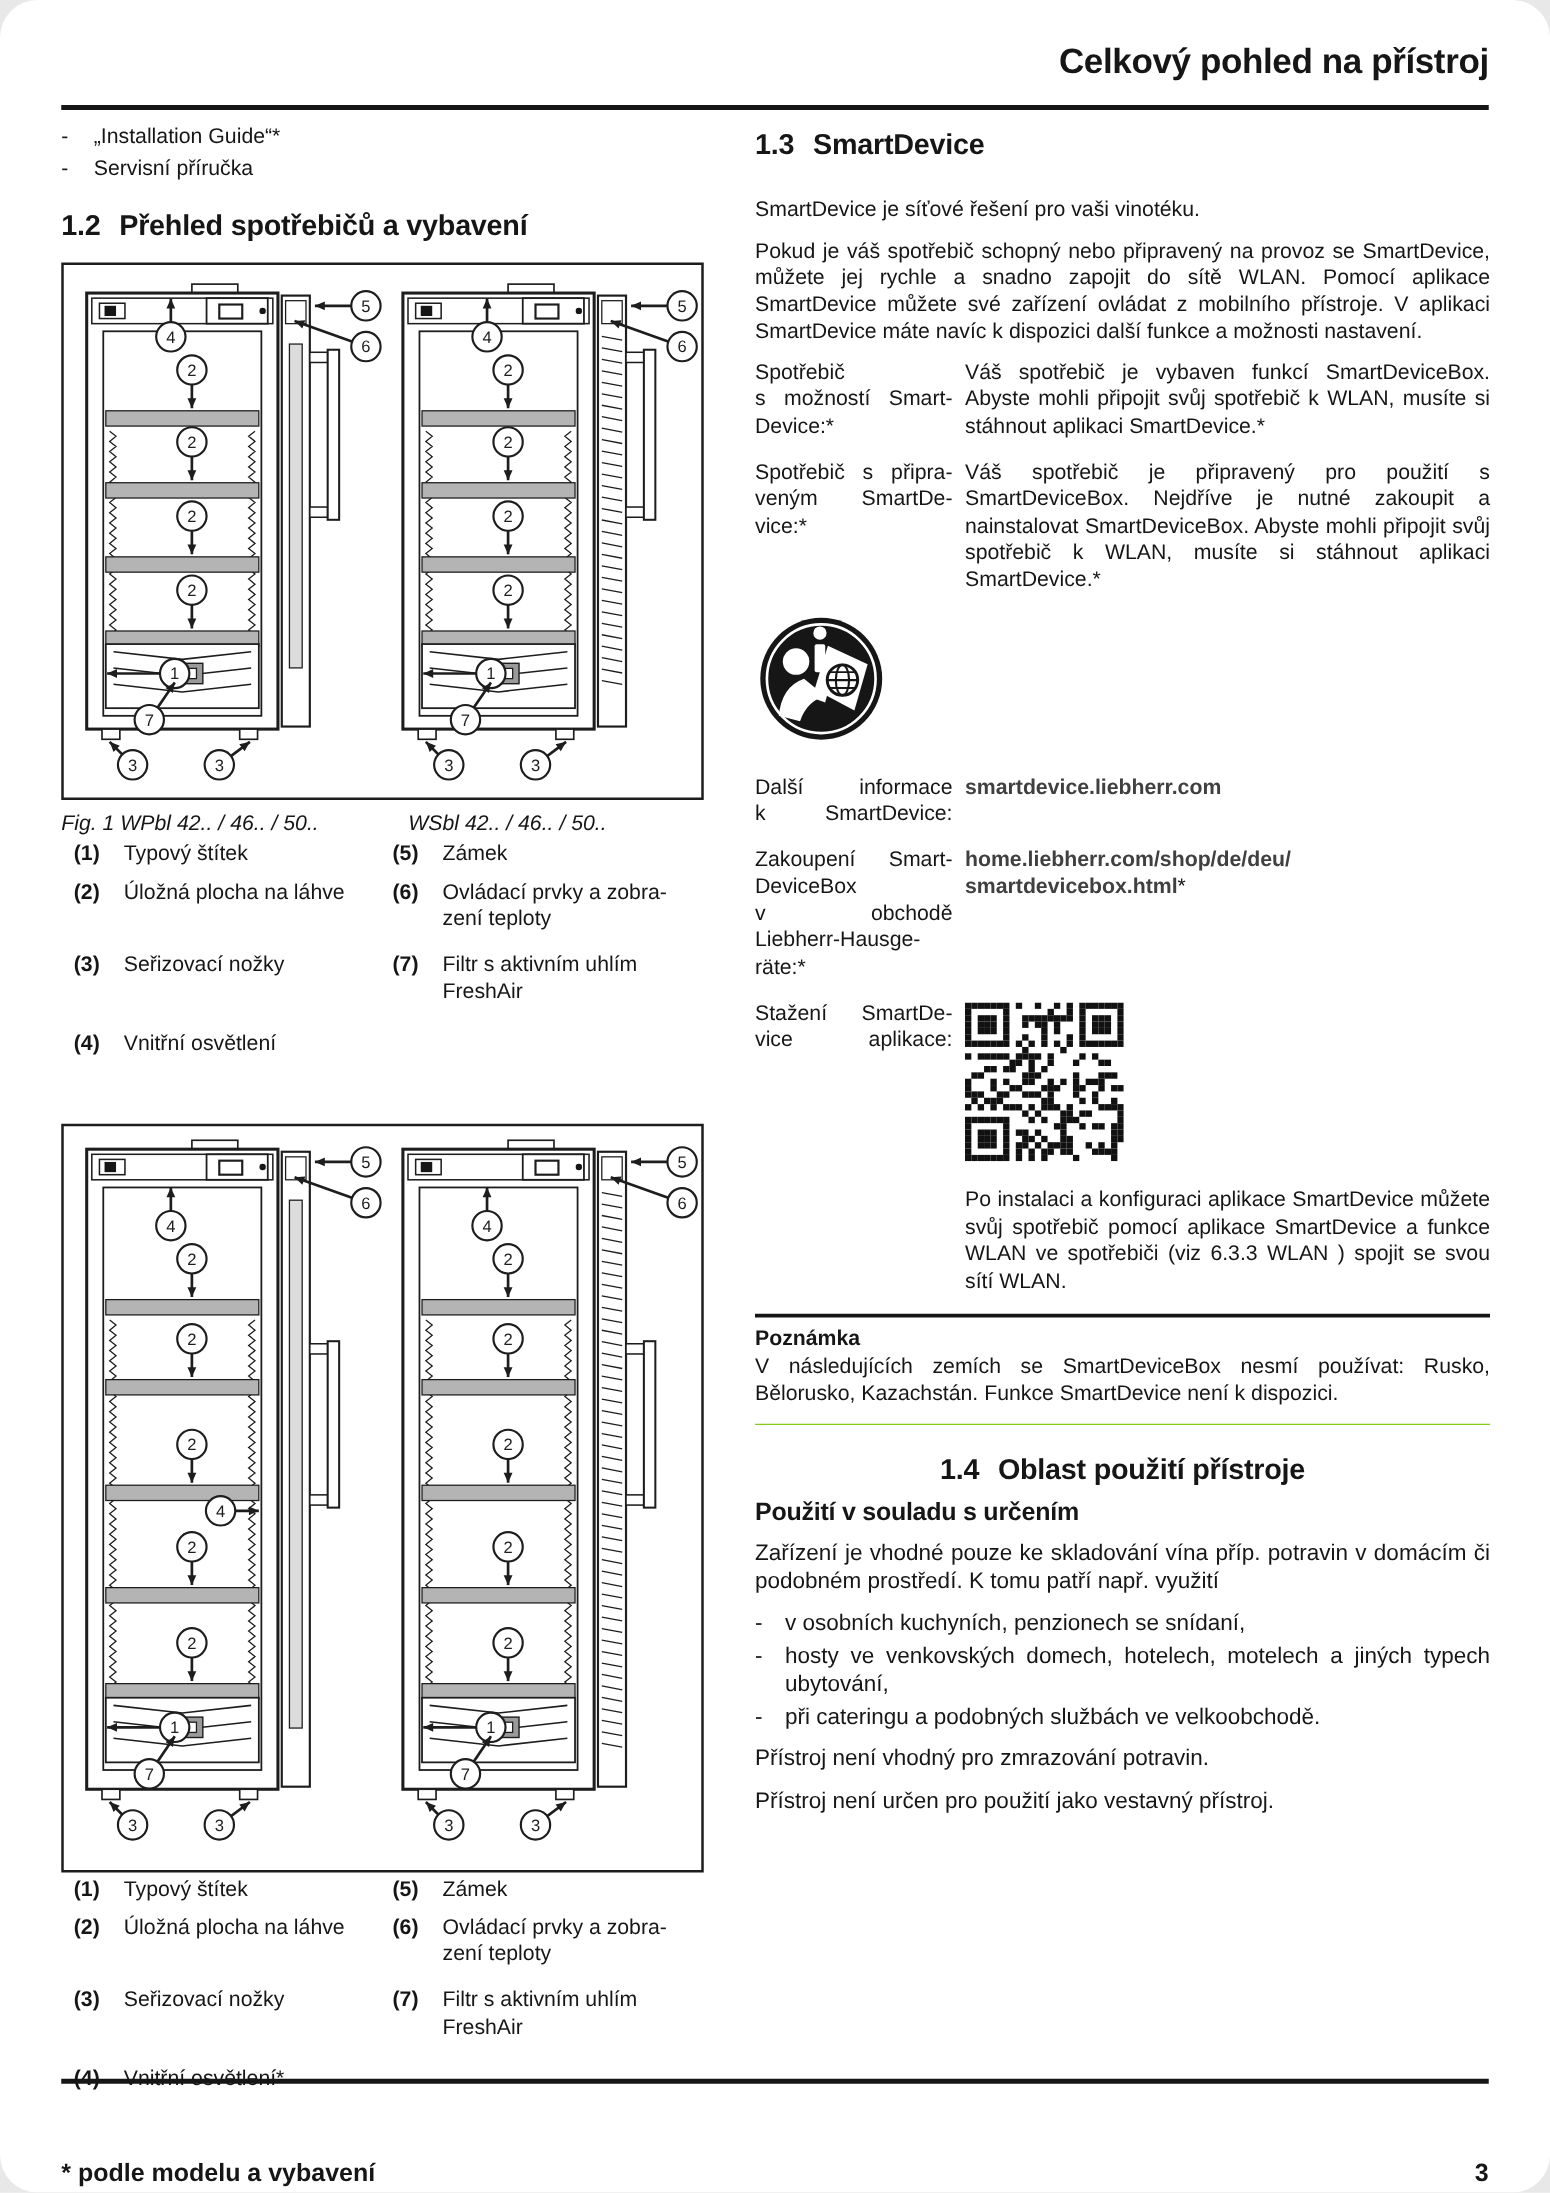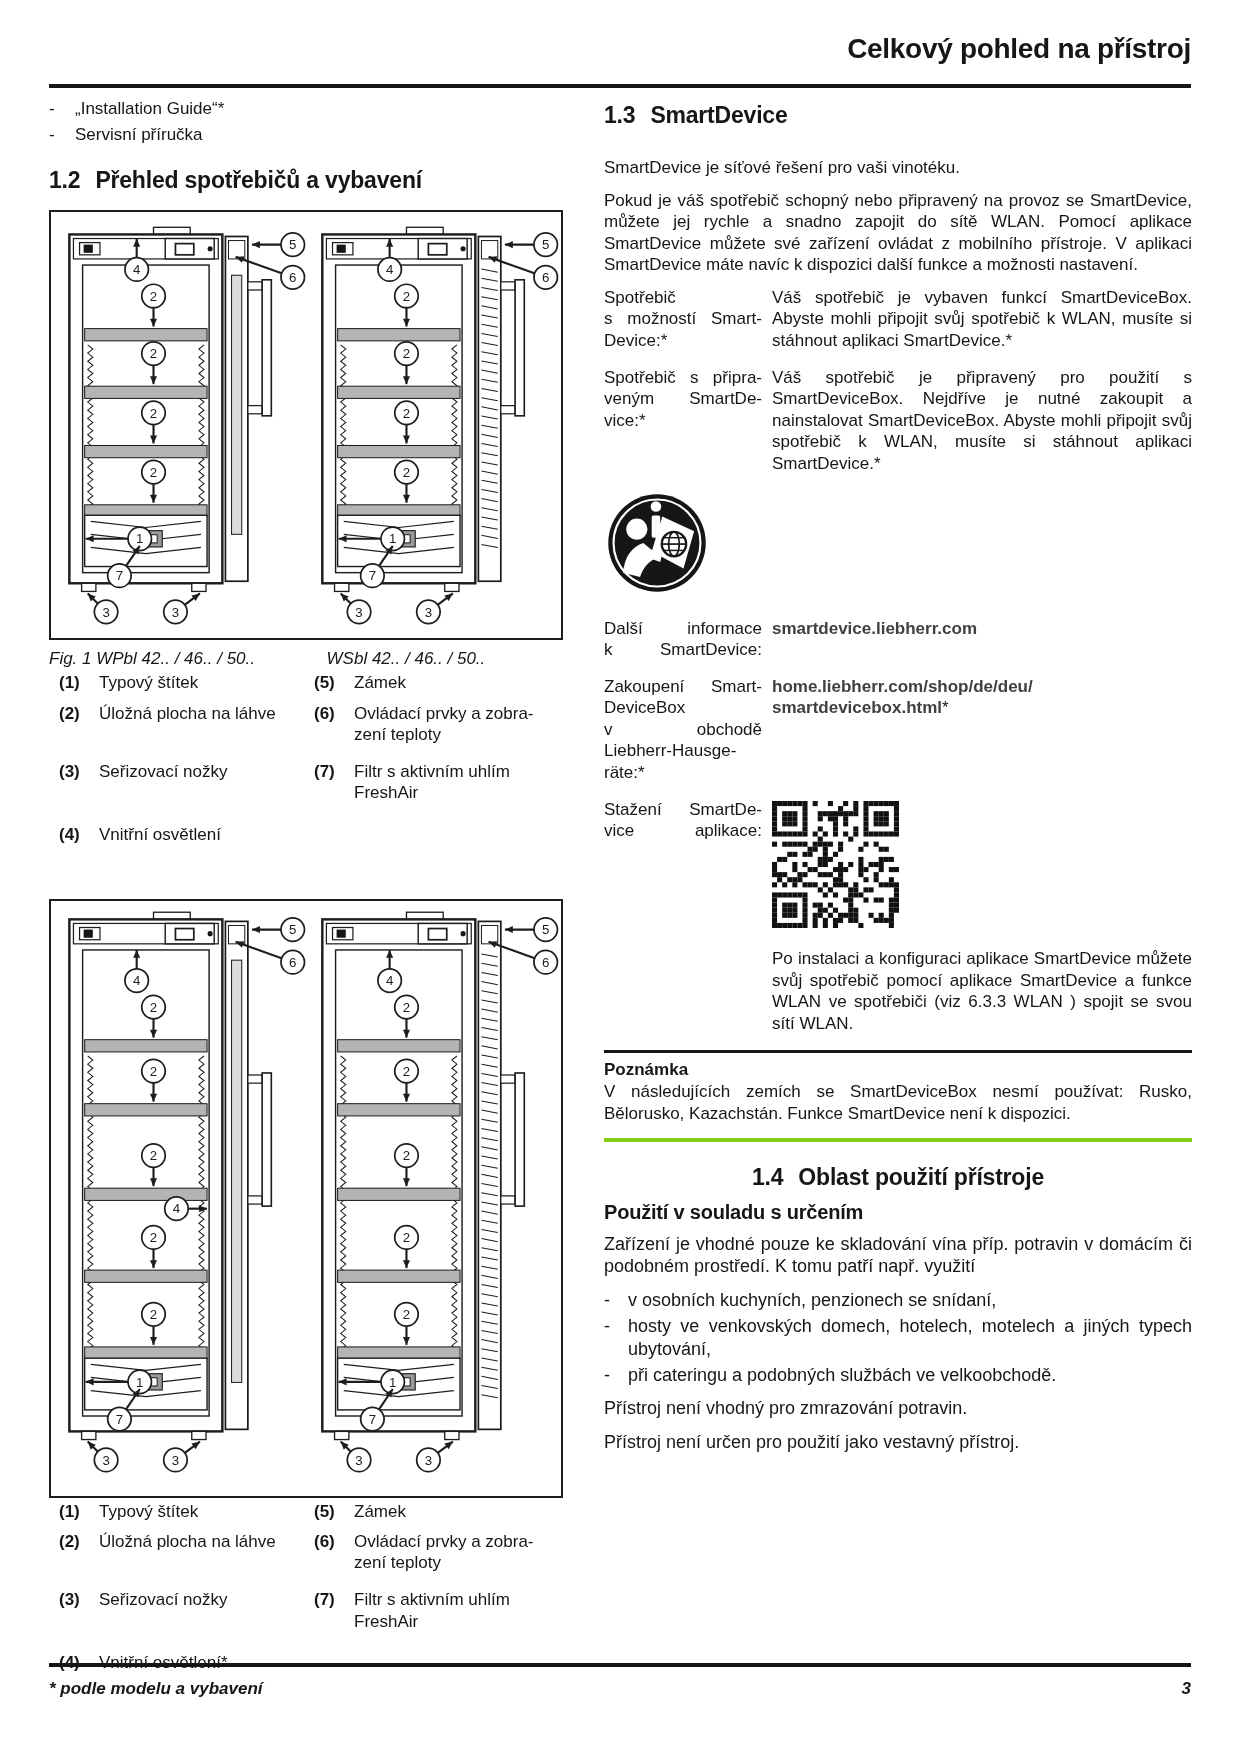--- a/index.html
+++ b/index.html
@@ -1,25 +1,25 @@
 <!DOCTYPE html>
 <html><head>
 <meta charset="utf-8">
 <style>
   html,body{margin:0;padding:0;background:#e8e8e8;}
   .page{position:relative;width:1240px;height:1754px;background:#ffffff;margin:0 auto;
-        font-family:"Liberation Sans",sans-serif;color:#161616;overflow:hidden;}
+        font-family:"Liberation Sans",sans-serif;color:#161616;overflow:hidden;border-radius:30px;}
   svg text{font-family:"Liberation Sans",sans-serif;}
 
   
   .header-title{position:absolute;top:33px;right:49px;font-size:28px;font-weight:700;letter-spacing:-.3px;}
   .rule-top{position:absolute;top:84px;left:49px;width:1142px;height:4px;background:#161616;}
   .rule-bottom{position:absolute;top:1663px;left:49px;width:1142px;height:4px;background:#161616;}
-  .footer-row{position:absolute;top:1679px;left:49px;width:1142px;display:flex;
-              justify-content:space-between;font-weight:700;font-size:17px;font-style:italic;}
+  .footer-row{position:absolute;top:1728px;left:49px;width:1142px;display:flex;
+              justify-content:space-between;font-weight:700;font-size:20px;}
 
   
   .col-left{position:absolute;left:49px;top:96px;width:514px;}
   .col-right{position:absolute;left:604px;top:96px;width:588px;}
 
   
   .intro-item{display:flex;font-size:17px;line-height:1.5;}
   .intro-item .bm{width:26px;}
   .h2{display:flex;gap:15px;font-size:23px;font-weight:700;letter-spacing:-.2px;}
   .h12{margin:20px 0 16px;}
@@ -43,21 +43,21 @@
   .p{font-size:17px;line-height:1.27;text-align:justify;margin:0 0 11px;}
   .p.single{text-align:left;}
   .drow{display:flex;margin-bottom:15px;}
   .term{width:158px;margin-right:10px;flex:none;white-space:pre-line;font-size:17px;
         line-height:1.27;text-align:justify;text-align-last:justify;}
   .desc{flex:1;font-size:17px;line-height:1.27;text-align:justify;}
   .link{color:#404040;font-weight:700;white-space:pre-line;}
   .icon-wrap{margin:8px 0 18px;}
   .qr-wrap{padding-top:2px;}
   .p-indent{margin-left:168px;}
-  .notebox{border-top:3px solid #161616;border-bottom:4px solid #84cc16;
+  .notebox{border-top:3px solid #161616;border-bottom:1px solid #84cc16;
            margin:16px 0 4px;padding:5px 0 13px;}
   .note-title{font-size:17px;font-weight:700;margin:2px 0 1px;}
   .sub{font-size:20px;font-weight:700;margin:0 0 9px;letter-spacing:-.2px;}
   .big{font-size:18px;}
   .bullet{display:flex;font-size:18px;line-height:1.3;margin-bottom:2px;}
   .bullet .bm{width:14px;flex:none;}
   .bullet .bt{flex:1;text-align:justify;padding-left:10px;}
 </style>
 </head>
 <body>

